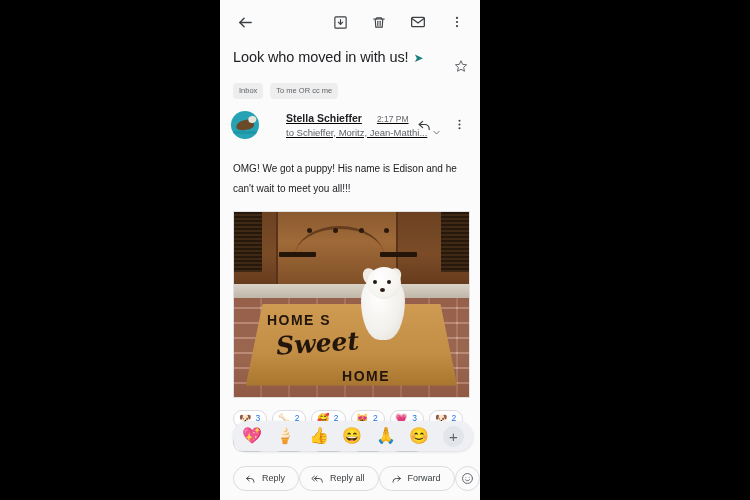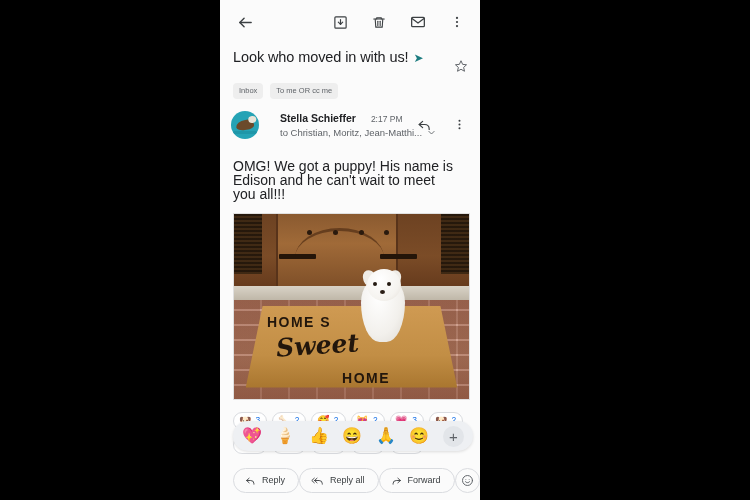--- a/index.html
+++ b/index.html
@@ -149,22 +149,23 @@
     width: 24px;
     height: 3px;
     background: #1d90a2;
     border-radius: 2px;
     opacity: .7;
   }
 
   .sender-col {
     flex: 1 1 auto;
     min-width: 0;
-    padding-left: 21px;
+    padding-left: 27px;
     padding-top: 1px;
+    text-decoration: underline;
   }
   .sender-top {
     display: flex;
     align-items: baseline;
     white-space: nowrap;
   }
   .sender-name {
     font-size: 10.5px;
     font-weight: bold;
     color: #202124;
@@ -194,22 +195,22 @@
     display: flex;
     align-items: center;
     flex: 0 0 auto;
     padding-top: 1px;
   }
   .sender-actions .gap2 { width: 9px; }
 
   
   .body-text {
     padding: 20px 20px 0 13px;
-    font-size: 14px;
-    line-height: 14px;
+    font-size: 10px;
+    line-height: 20px;
     color: #202124;
   }
 
   
   .photo-wrap {
     margin: 12px 10px 0 13px;
     border: 1px solid #e0e0e0;
     background: #ffffff;
     height: 187px;
     overflow: hidden;
@@ -497,21 +498,21 @@
       <div class="avatar">
         <div class="wave"></div>
         <div class="bird"></div>
       </div>
       <div class="sender-col">
         <div class="sender-top">
           <span class="sender-name">Stella Schieffer</span>
           <span class="sender-time">2:17 PM</span>
         </div>
         <div class="recipients">
-          <span class="recipients-text">to Christian, Moritz, Jean-Matthi...</span>
+          <span class="recipients-text">to Schieffer, Moritz, Jean-Matthi...</span>
           <span class="chev">
             <svg width="9" height="9" viewBox="0 0 24 24" fill="none" stroke="currentColor" stroke-width="2.4" stroke-linecap="round" stroke-linejoin="round">
               <polyline points="5,9 12,16 19,9"></polyline>
             </svg>
           </span>
         </div>
       </div>
       <div class="sender-actions">
         <div class="icon-btn">
           <svg width="15" height="15" viewBox="0 0 24 24" fill="none" stroke="currentColor" stroke-width="1.9" stroke-linecap="round" stroke-linejoin="round">

